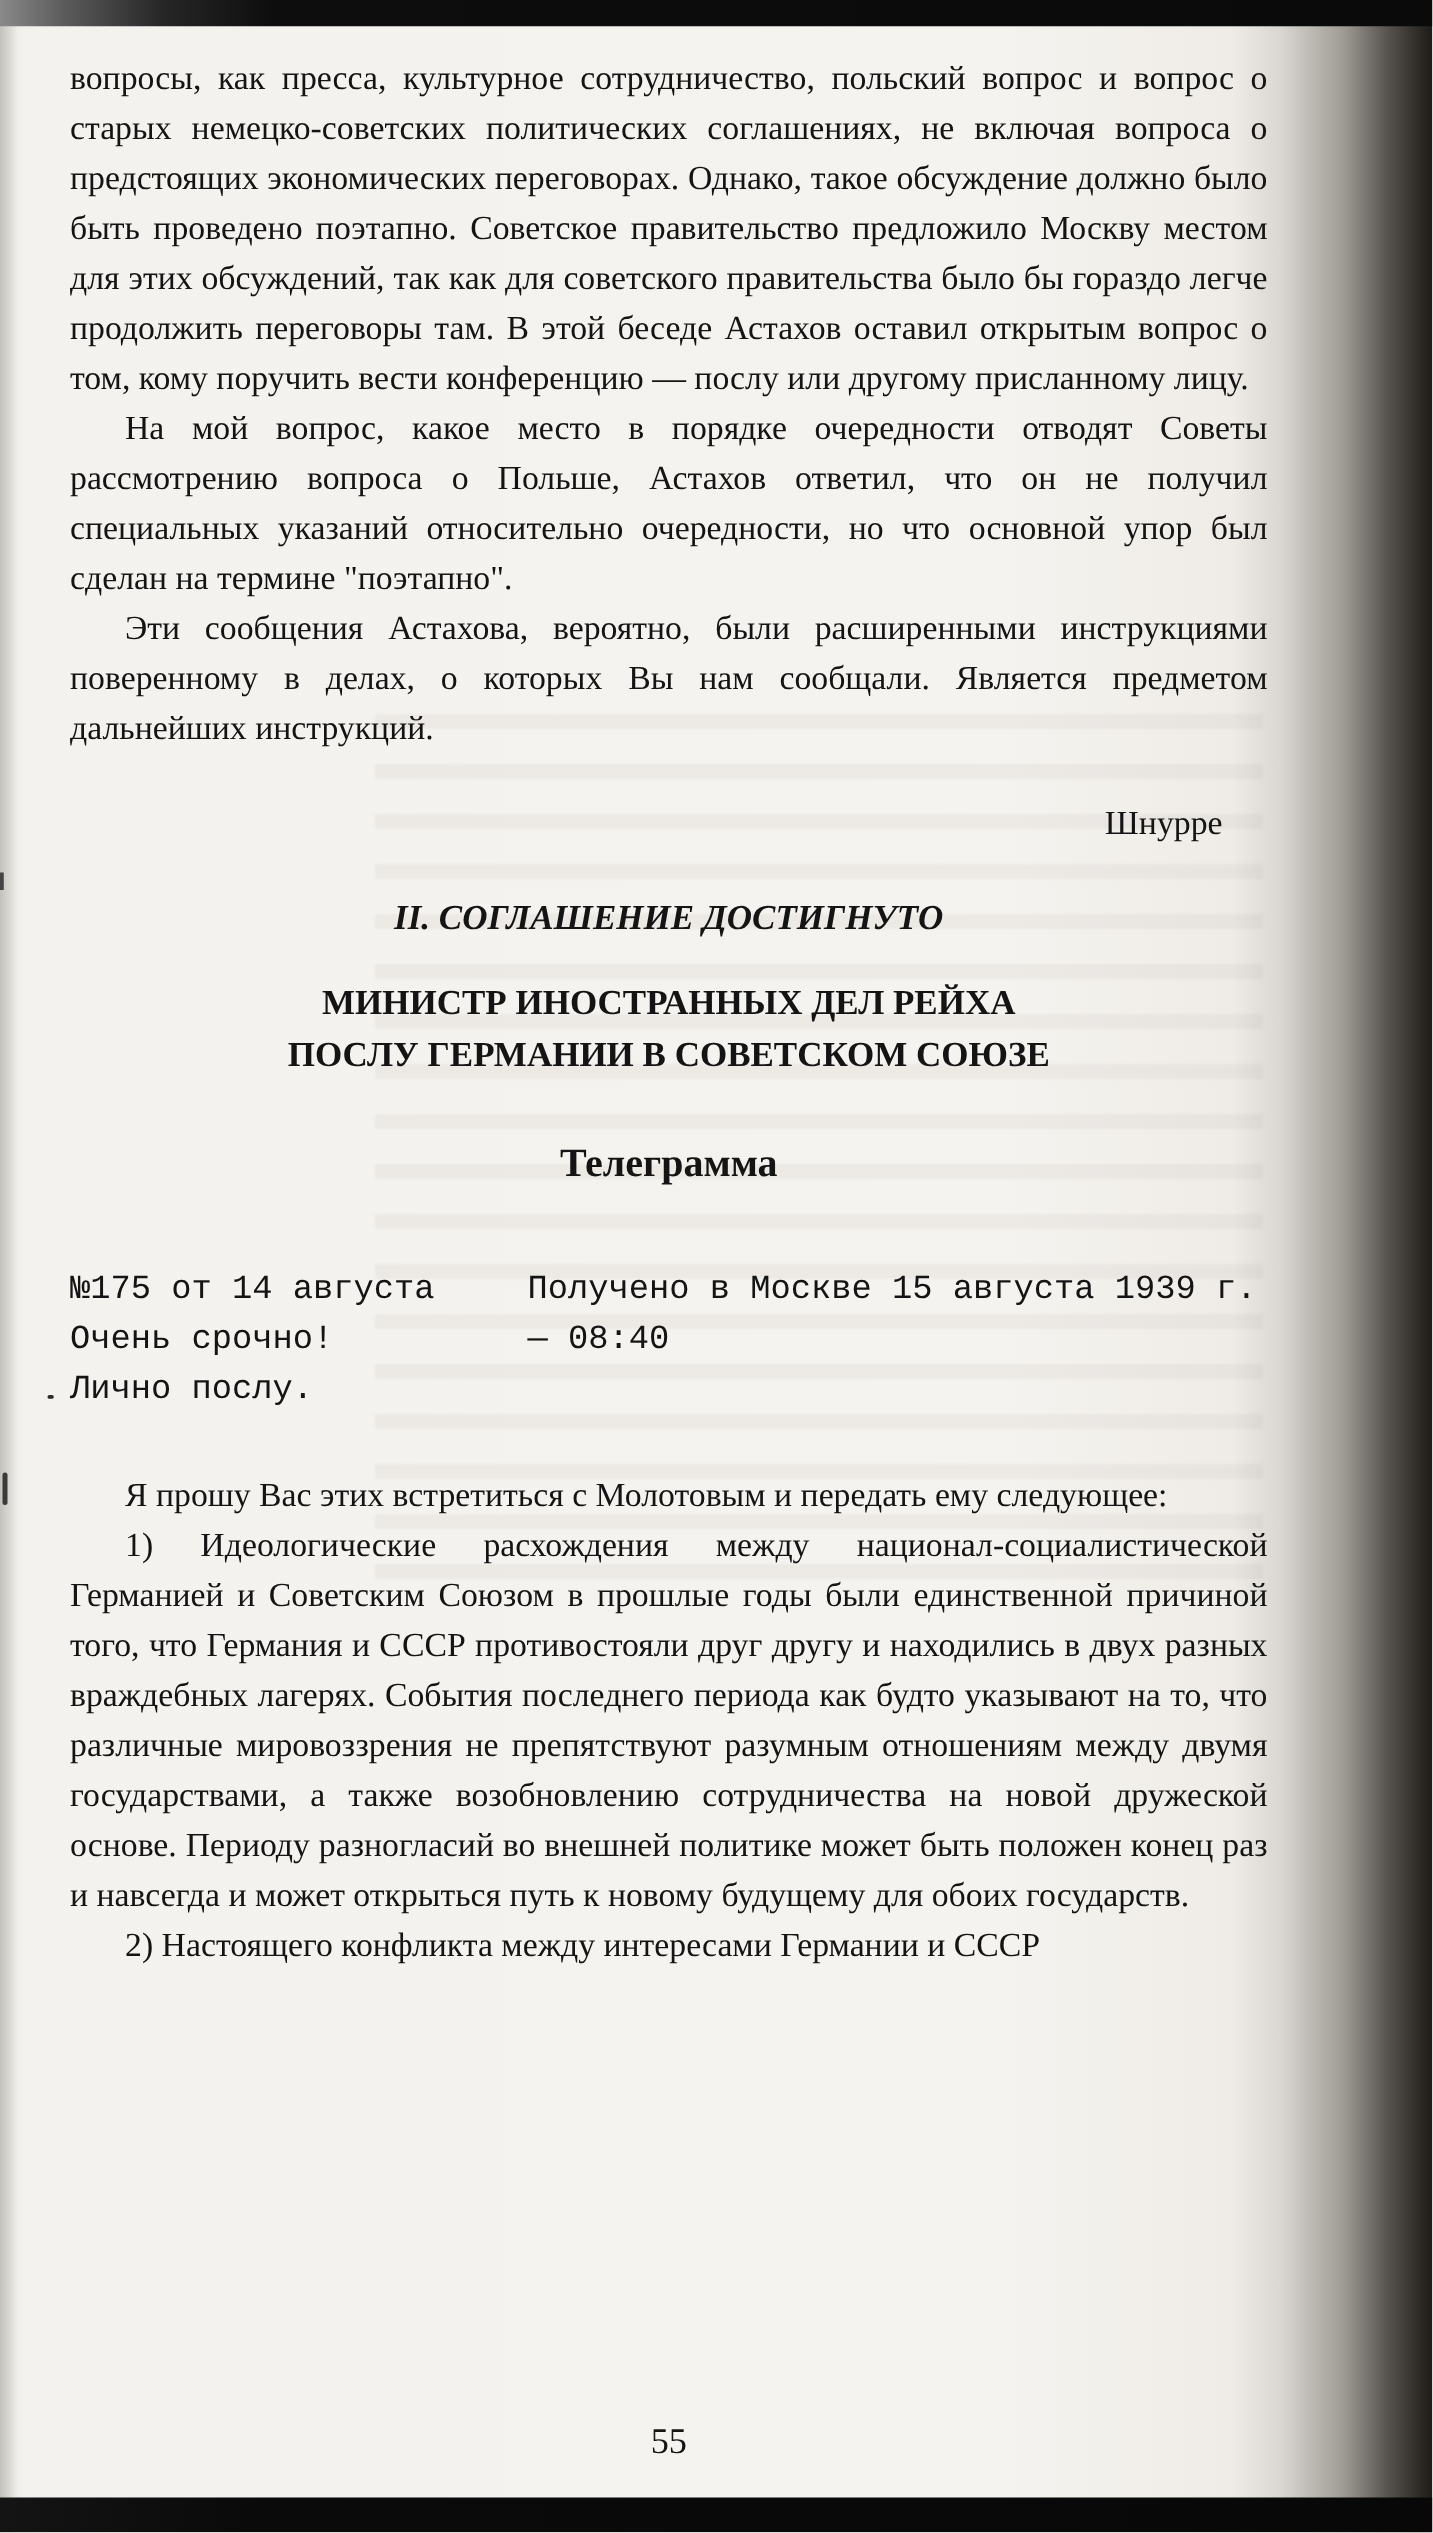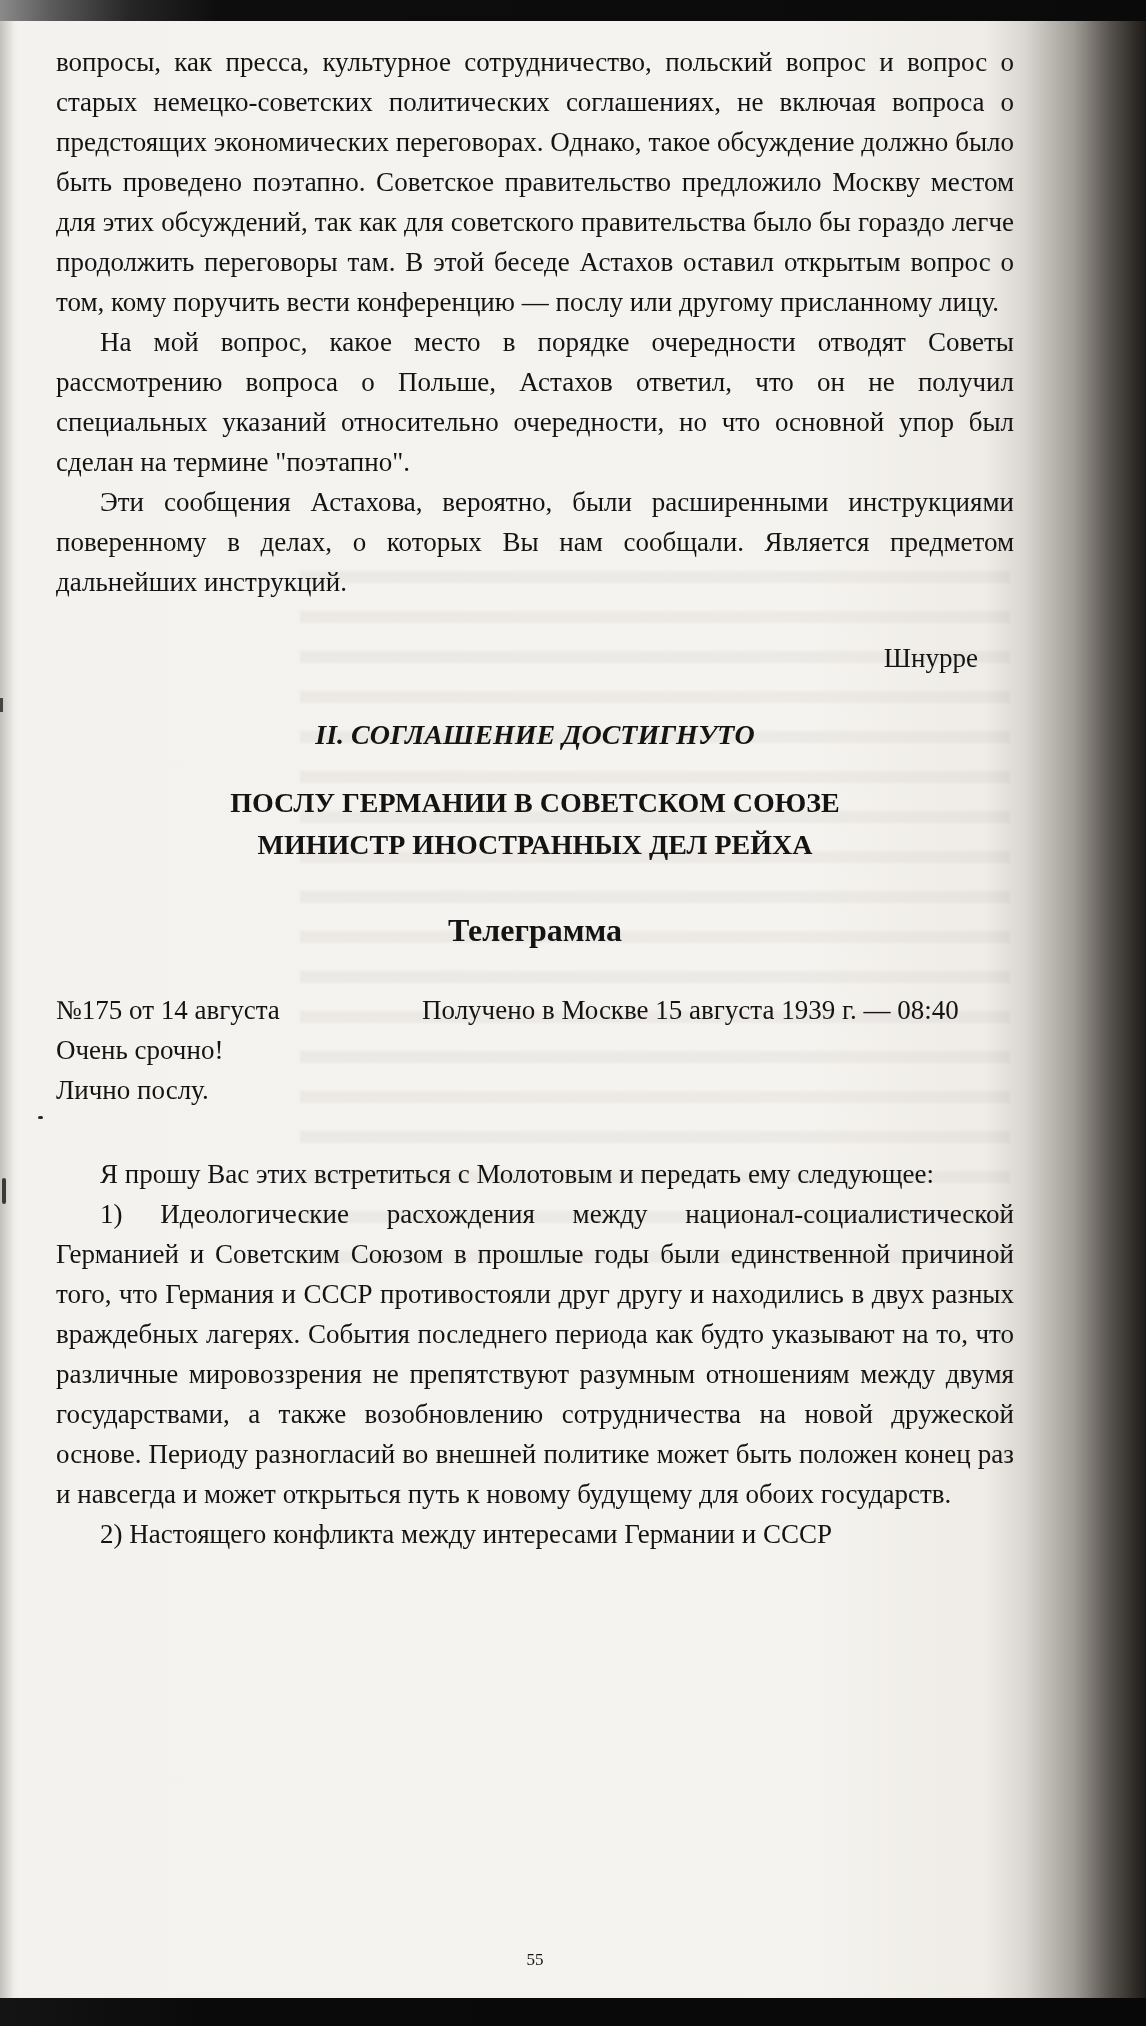--- a/index.html
+++ b/index.html
@@ -102,38 +102,39 @@
   .subheading .line { display: block; }
 
   .doc-type {
     margin-top: 44px;
     text-align: center;
     font-weight: bold;
     font-size: 32px;
   }
 
   .telegram-meta {
-    margin-top: 40px;
+    margin-top: 62px;
     display: flex;
     justify-content: space-between;
     text-align: left;
+    font-family: Liberation Mono, monospace;
   }
   .telegram-meta .meta-line { line-height: 40px; }
   .meta-right { width: 592px; }
 
   .intro  { margin-top: 44px; text-indent: 44px; }
   .point  { text-indent: 44px; }
 
   .page-number {
     position: absolute;
     bottom: 56px;
     left: 56px;
     width: 958px;
     text-align: center;
-    font-size: 17px;
+    font-size: 29px;
     z-index: 1;
   }
 </style>
 </head>
 <body>
 
 <div class="scan">
 
   <div class="edge-top"></div>
   <div class="bleedthrough"></div>
@@ -150,22 +151,22 @@
 
     <p class="para">Эти сообщения Астахова, вероятно, были расширенными инструкциями поверенному в делах, о которых Вы нам сообщали. Является предметом дальнейших инструкций.</p>
 
     <p class="signature">Шнурре</p>
 
     <h2 class="heading">
       <span class="line">II. СОГЛАШЕНИЕ ДОСТИГНУТО</span>
     </h2>
 
     <h3 class="subheading">
+      <span class="line">МИНИСТР ИНОСТРАННЫХ ДЕЛ РЕЙХА</span>
       <span class="line">ПОСЛУ ГЕРМАНИИ В СОВЕТСКОМ СОЮЗЕ</span>
-      <span class="line">МИНИСТР ИНОСТРАННЫХ ДЕЛ РЕЙХА</span>
     </h3>
 
     <p class="doc-type">Телеграмма</p>
 
     <div class="telegram-meta">
       <div class="meta-left">
         <div class="meta-line">№175 от 14 августа</div>
         <div class="meta-line">Очень срочно!</div>
         <div class="meta-line">Лично послу.</div>
       </div>

